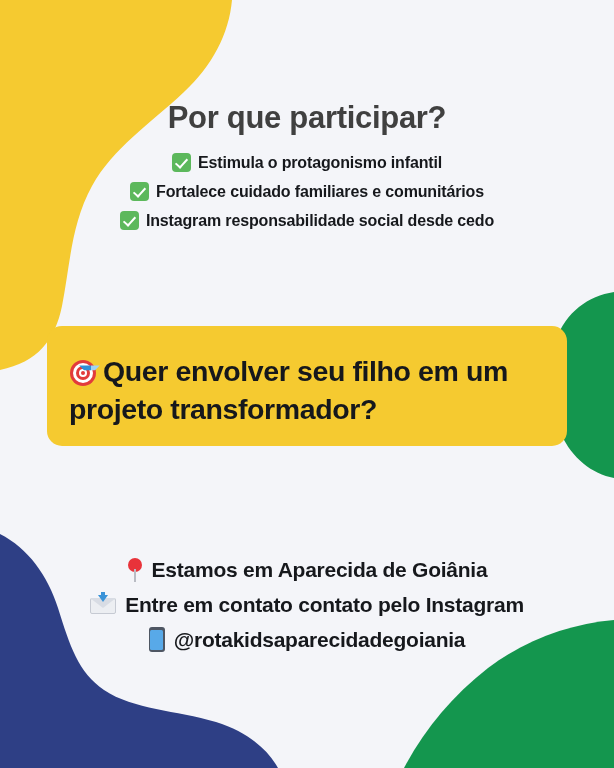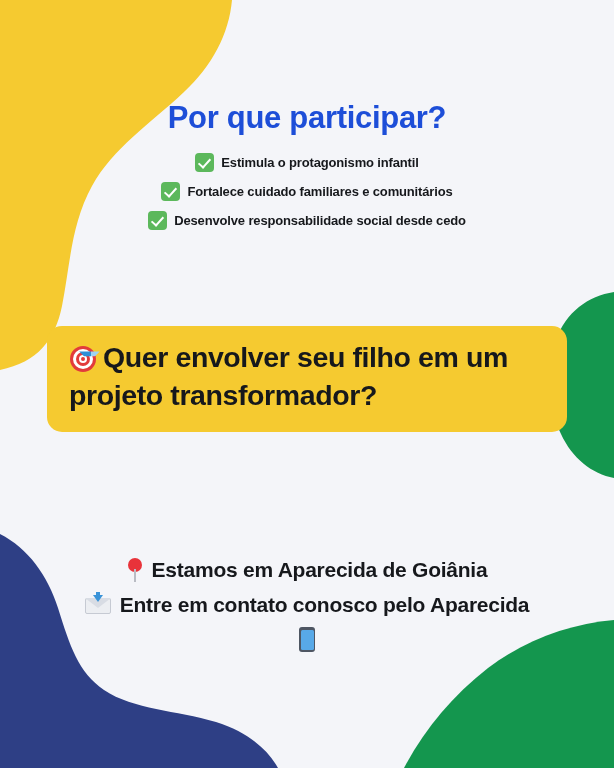--- a/index.html
+++ b/index.html
@@ -39,37 +39,37 @@
   }
 
   .page-title {
     position: absolute;
     top: 79px;
     left: 0;
     width: 614px;
     text-align: center;
     font-size: 31px;
     font-weight: bold;
-    color: #1d4ed8;
+    color: #404040;
     letter-spacing: -0.3px;
   }
 
   .benefits {
     position: absolute;
     top: 148px;
     left: 0;
     width: 614px;
   }
   .benefit-row {
     display: flex;
     align-items: center;
     justify-content: center;
     gap: 7px;
     height: 29px;
-    font-size: 13px;
+    font-size: 16px;
     font-weight: bold;
     color: #16181c;
     letter-spacing: -0.15px;
   }
   .check-icon {
     flex: 0 0 auto;
     width: 19px;
     height: 19px;
     border-radius: 4px;
     background: #5cb85c;
@@ -89,21 +89,21 @@
   }
 
   .cta-box {
     position: absolute;
     left: 47px;
     top: 326px;
     width: 520px;
     box-sizing: border-box;
     background: #f5ca30;
     border-radius: 15px;
-    padding: 13px 22px 17px 22px;
+    padding: 27px 22px 17px 22px;
     font-size: 28.5px;
     font-weight: bold;
     line-height: 1.33;
     color: #16181c;
     letter-spacing: -0.4px;
   }
   .target-icon {
     display: inline-block;
     position: relative;
     width: 30px;
@@ -254,21 +254,21 @@
       </div>
 
       <div class="benefit-row">
         <span class="check-icon"></span>
         <span>Fortalece cuidado familiares e comunitários</span>
       </div>
 
 
       <div class="benefit-row">
         <span class="check-icon"></span>
-        <span>Desenvolve responsabilidade social desde cedo</span>
+        <span>Instagram responsabilidade social desde cedo</span>
       </div>
 
     </div>
 
     <div class="cta-box">
       <span class="target-icon">
         <span class="ring r1"></span>
         <span class="ring r2"></span>
         <span class="ring r3"></span>
         <span class="ring r4"></span>
@@ -288,25 +288,26 @@
         <span>Estamos em Aparecida de Goiânia</span>
       </div>
 
       <div class="contact-row">
         <span class="envelope-icon">
           <span class="body"></span>
             <span class="flap"></span>
           <span class="arrow-stem"></span>
             <span class="arrow"></span>
         </span>
-        <span>Entre em contato conosco pelo Aparecida</span>
+        <span>Entre em contato contato pelo Instagram</span>
       </div>
 
       <div class="contact-row">
         <span class="phone-icon">
           <span class="screen"></span>
         </span>
+        <span>@rotakidsaparecidadegoiania</span>
       </div>
 
     </div>
 
   </div>
 </div>
 
 </body></html>

